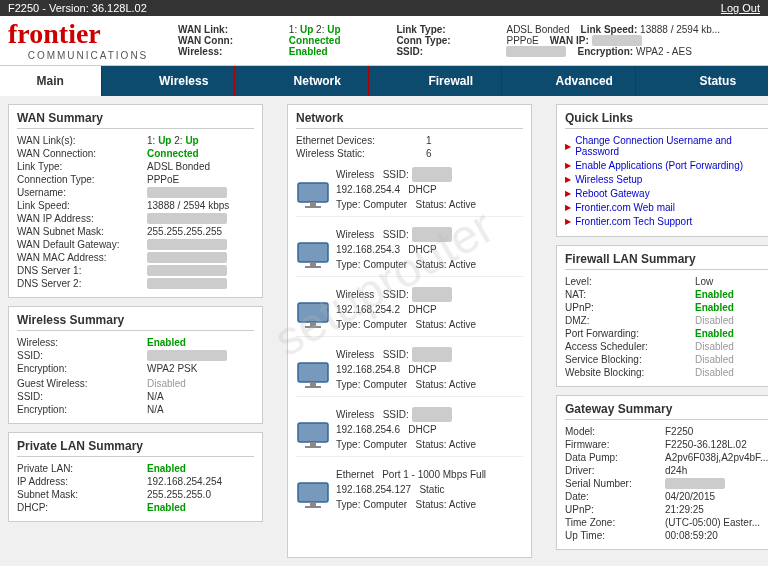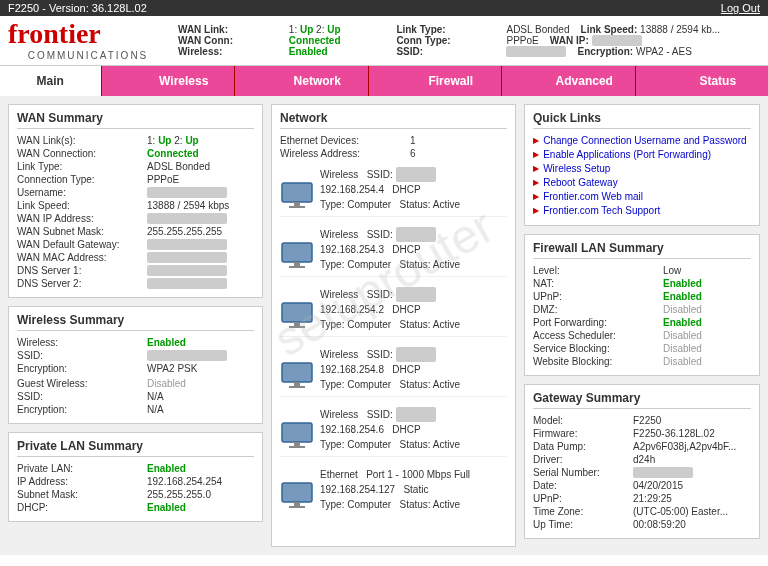--- a/index.html
+++ b/index.html
@@ -9,27 +9,27 @@
     .top-bar { background: #333; color: #fff; display: flex; justify-content: space-between; align-items: center; padding: 2px 8px; font-size: 11px; }
 
     
     .header { background: #fff; display: flex; align-items: center; padding: 4px 8px; border-bottom: 1px solid #ccc; }
     .logo-area { width: 160px; }
     .logo-text { font-size: 28px; font-weight: bold; color: #cc0000; font-family: serif; line-height: 1; }
     .logo-sub { font-size: 10px; color: #555; letter-spacing: 2px; text-transform: uppercase; margin-top: 2px; text-align: center; }
     .header-info { flex: 1; display: grid; grid-template-columns: auto auto auto auto; gap: 0 16px; font-size: 10px; padding-left: 10px; }
 
     
-    .nav-tabs { display: flex; background: #ec4899; gap: 32px; }
+    .nav-tabs { display: flex; background: #0c4a6e; gap: 32px; }
     .nav-tab { flex: 1; text-align: center; padding: 8px 4px; color: #fff; font-size: 12px; font-weight: bold; cursor: pointer; border-right: 1px solid #aa0000; }
     .nav-tab:last-child { border-right: none; }
     .nav-tab.active { background: #fff; color: #333; }
 
     
-    .content { display: flex; padding: 8px; gap: 8px; background: #f0f0f0; }
+    .content { display: flex; padding: 8px; gap: 24px; background: #f0f0f0; }
     .col-left { width: 255px; flex-shrink: 0; }
     .col-mid { width: 245px; flex-shrink: 0; }
     .col-right { flex: 1; }
 
     
     .section { background: #fff; border: 1px solid #ccc; margin-bottom: 8px; padding: 6px 8px; }
     .section-title { font-size: 12px; font-weight: bold; color: #333; border-bottom: 1px solid #ccc; padding-bottom: 3px; margin-bottom: 6px; }
 
     .info-row { display: flex; margin-bottom: 2px; }
     .info-row .lbl { color: #333; min-width: 130px; font-size: 10px; }
@@ -234,21 +234,21 @@
   </div>
 
   <div class="col-mid">
     <div class="section" style="height:100%;">
       <div class="section-title">Network</div>
       <div class="device-row">
         <span class="device-label">Ethernet Devices:</span>
         <span>1</span>
       </div>
       <div class="device-row" style="margin-bottom:8px;">
-        <span class="device-label">Wireless Address:</span>
+        <span class="device-label">Wireless Static:</span>
         <span>6</span>
       </div>
 
       <div class="net-item">
         <div class="net-icon">
           <svg width="36" height="28">
             <rect x="2" y="1" width="30" height="19" rx="2" fill="#7799bb" stroke="#336699" stroke-width="1.5"></rect>
             <rect x="14" y="20" width="6" height="4" fill="#888"></rect>
             <rect x="9" y="24" width="16" height="2" fill="#888"></rect>
           </svg>

